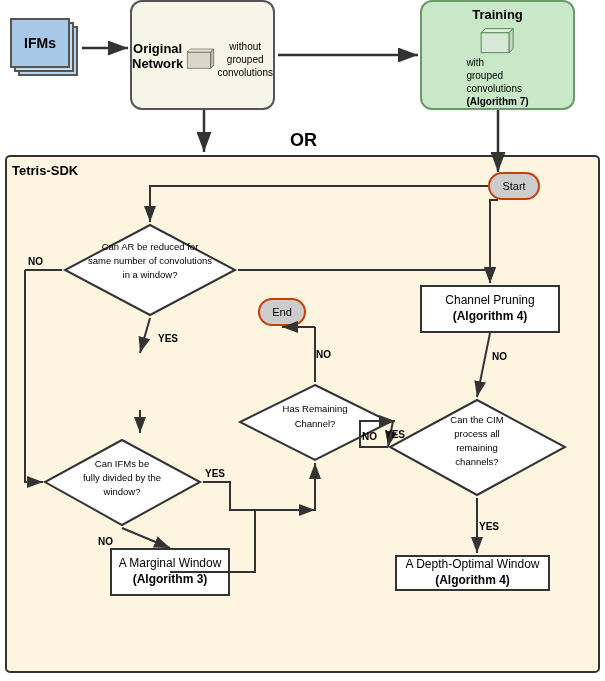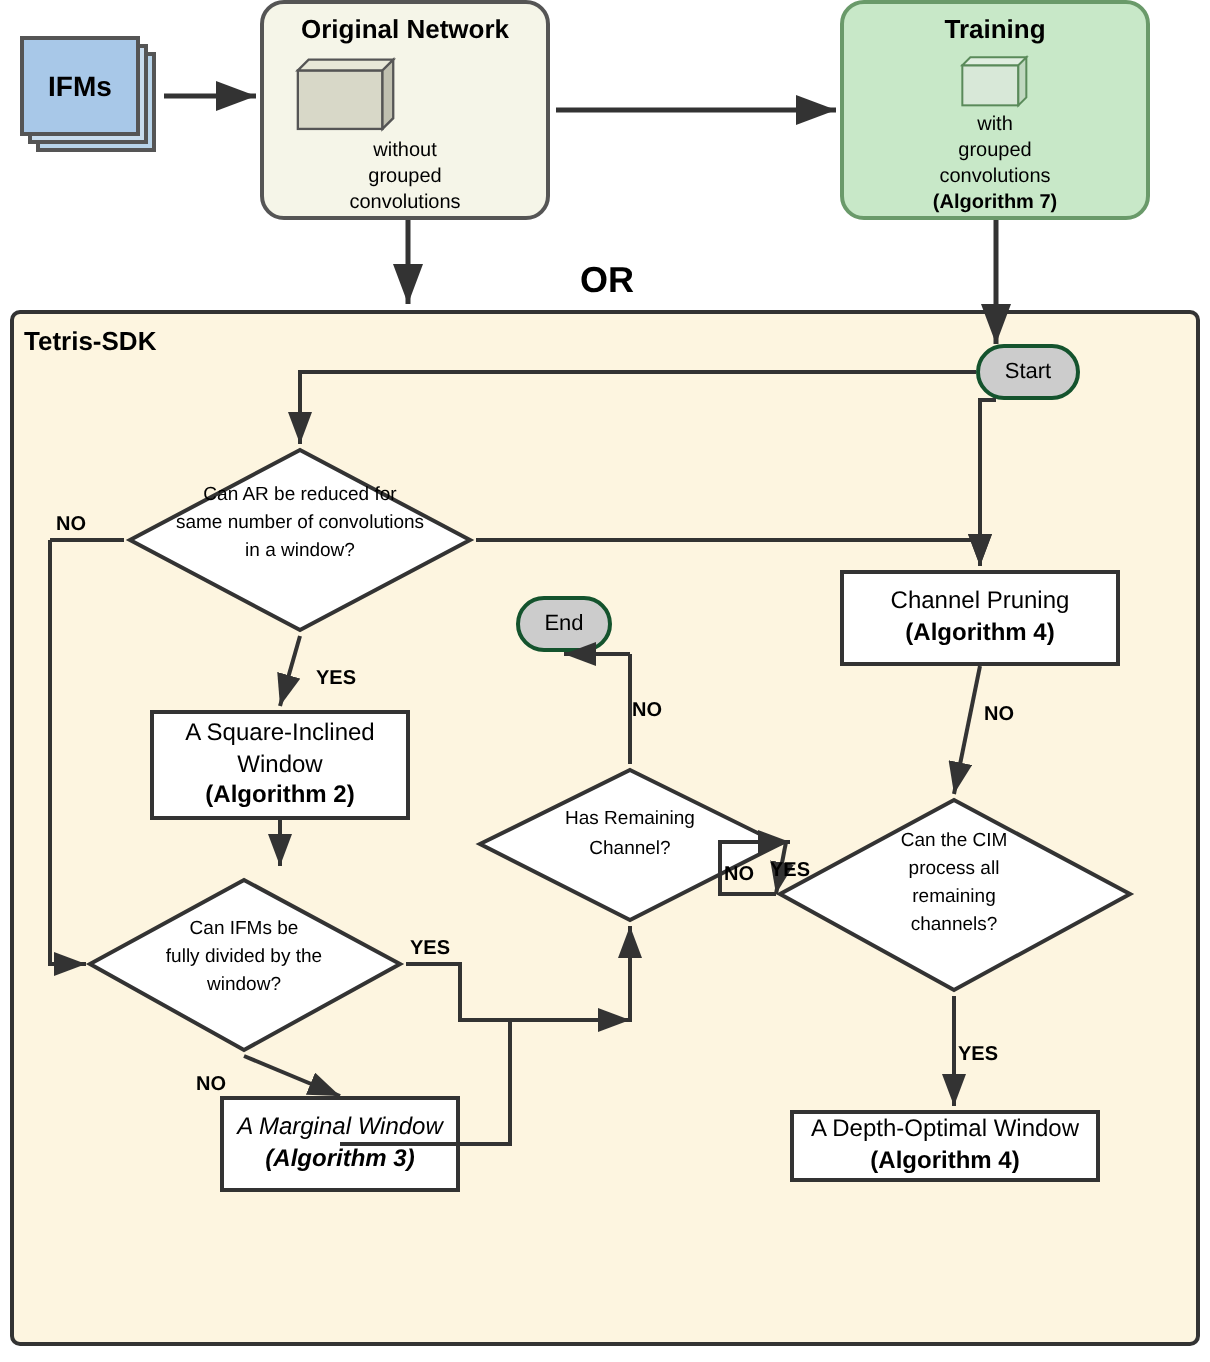--- a/index.html
+++ b/index.html
@@ -40,21 +40,21 @@
     .original-network-box {
       position: absolute;
       left: 130px;
       top: 0px;
       width: 145px;
       height: 110px;
       background: #f5f5e8;
       border: 2px solid #555;
       border-radius: 12px;
       display: flex;
-      flex-direction: column;
+      align-items: center;
       padding-top: 5px;
     }
 
     .original-network-title {
       font-weight: bold;
       font-size: 13px;
       text-align: center;
       margin-bottom: 4px;
     }
 
@@ -82,21 +82,21 @@
 
     .training-title {
       font-weight: bold;
       font-size: 13px;
       text-align: right;
       margin-bottom: 4px;
     }
 
     .training-label-small {
       font-size: 10px;
-      text-align: center;
+      text-align: left;
       margin-top: 2px;
     }
 
     
     .or-text {
       position: absolute;
       left: 290px;
       top: 105px;
       font-weight: bold;
       font-size: 18px;
@@ -143,21 +143,21 @@
       justify-content: center;
       text-align: center;
       padding: 4px;
     }
 
     
     .circle-node {
       position: absolute;
       border-radius: 50%;
       background: #ccc;
-      border: 2px solid #14532d;
+      border: 2px solid #c2410c;
       display: flex;
       align-items: center;
       justify-content: center;
       font-size: 11px;
     }
   </style>
 </head>
 <body>
 
 <div class="diagram-container">
@@ -212,32 +212,29 @@
     <span>End</span>
   </div>
 
   <svg style="position:absolute;left:60px;top:220px;" width="180" height="100">
     <polygon points="90,5 175,50 90,95 5,50" fill="white" stroke="#333" stroke-width="2"></polygon>
     <text x="90" y="30" text-anchor="middle" font-size="9.5" font-family="Arial">Can AR be reduced for</text>
     <text x="90" y="44" text-anchor="middle" font-size="9.5" font-family="Arial">same number of convolutions</text>
     <text x="90" y="58" text-anchor="middle" font-size="9.5" font-family="Arial">in a window?</text>
   </svg>
 
-  <div class="rect-box" style="left:75px; top:355px; width:130px; height:55px; line-height:1.3;">
-    <div>A Square-Inclined Window<br><strong>(Algorithm 2)</strong></div>
-  </div>
 
   <svg style="position:absolute;left:40px;top:435px;" width="165" height="95">
     <polygon points="82,5 160,47 82,90 5,47" fill="white" stroke="#333" stroke-width="2"></polygon>
     <text x="82" y="32" text-anchor="middle" font-size="9.5" font-family="Arial">Can IFMs be</text>
     <text x="82" y="46" text-anchor="middle" font-size="9.5" font-family="Arial">fully divided by the</text>
     <text x="82" y="60" text-anchor="middle" font-size="9.5" font-family="Arial">window?</text>
   </svg>
 
-  <div class="rect-box" style="left:110px; top:548px; width:120px; height:48px; line-height:1.3;font-style:italic;">
+  <div class="rect-box" style="left:110px; top:548px; width:120px; height:48px; line-height:1.3;">
     <div>A Marginal Window<br><strong>(Algorithm 3)</strong></div>
   </div>
 
   <svg style="position:absolute;left:235px;top:380px;" width="160" height="85">
     <polygon points="80,5 155,42 80,80 5,42" fill="white" stroke="#333" stroke-width="2"></polygon>
     <text x="80" y="32" text-anchor="middle" font-size="9.5" font-family="Arial">Has Remaining</text>
     <text x="80" y="47" text-anchor="middle" font-size="9.5" font-family="Arial">Channel?</text>
   </svg>
 
   <div class="rect-box" style="left:420px; top:285px; width:140px; height:48px; line-height:1.3;">

